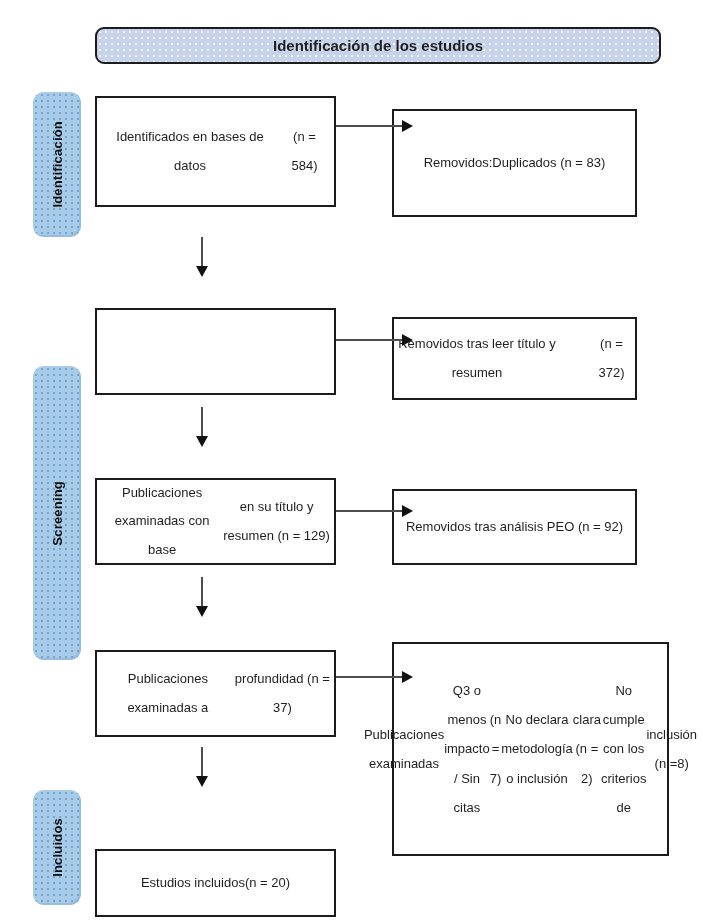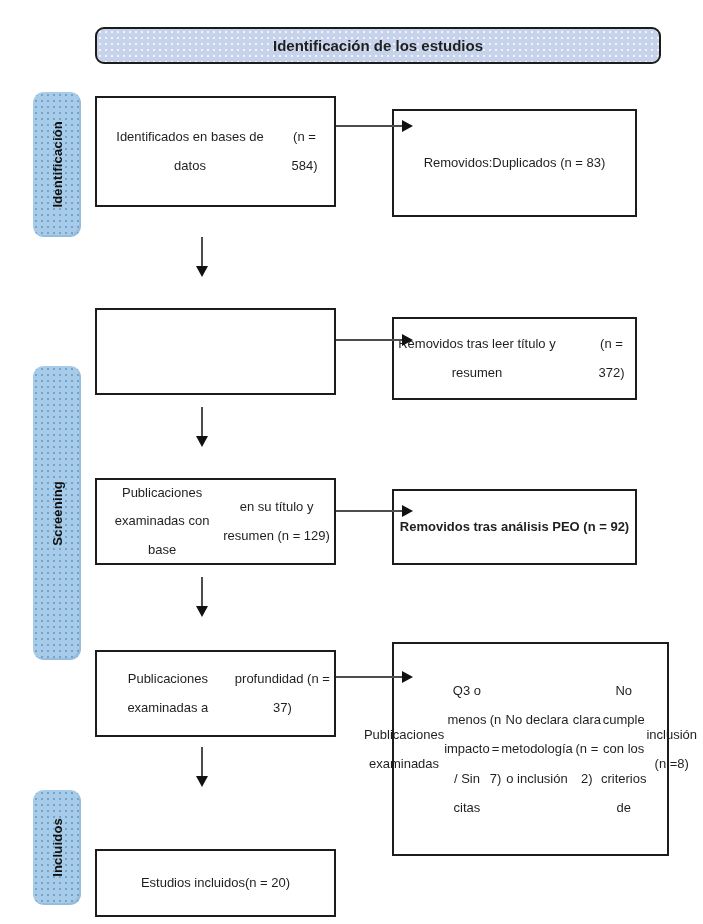--- a/index.html
+++ b/index.html
@@ -56,21 +56,21 @@
   }
   .main-col{left:95px;width:241px;}
   .side-col{left:392px;width:245px;margin-top:12px;}
   .m1{top:96px;height:111px;}
   .m2{top:308px;height:87px;}
   .m3{top:478px;height:87px;}
   .m4{top:650px;height:87px;}
   .m5{top:827px;height:68px;margin-top:22px;}
   .s1{top:97px;height:108px;}
   .s2{top:305px;height:83px;gap:36px;}
-  .s3{top:477px;height:76px;font-weight:bold;}
+  .s3{top:477px;height:76px;}
   .s4{top:630px;height:214px;width:277px;line-height:2.25;}
   
   .h-arrow{position:absolute;height:14px;}
   .h-arrow .shaft{position:absolute;left:0;top:6px;height:2px;width:calc(100% - 10px);background:#4d4d4d;}
   .h-arrow .head{position:absolute;right:0;top:1px;width:0;height:0;
     border-left:11px solid #111;border-top:6px solid transparent;border-bottom:6px solid transparent;}
   .ha1{left:336px;top:119px;width:77px;}
   .ha2{left:336px;top:333px;width:77px;}
   .ha3{left:336px;top:504px;width:77px;}
   .ha4{left:336px;top:670px;width:77px;}

